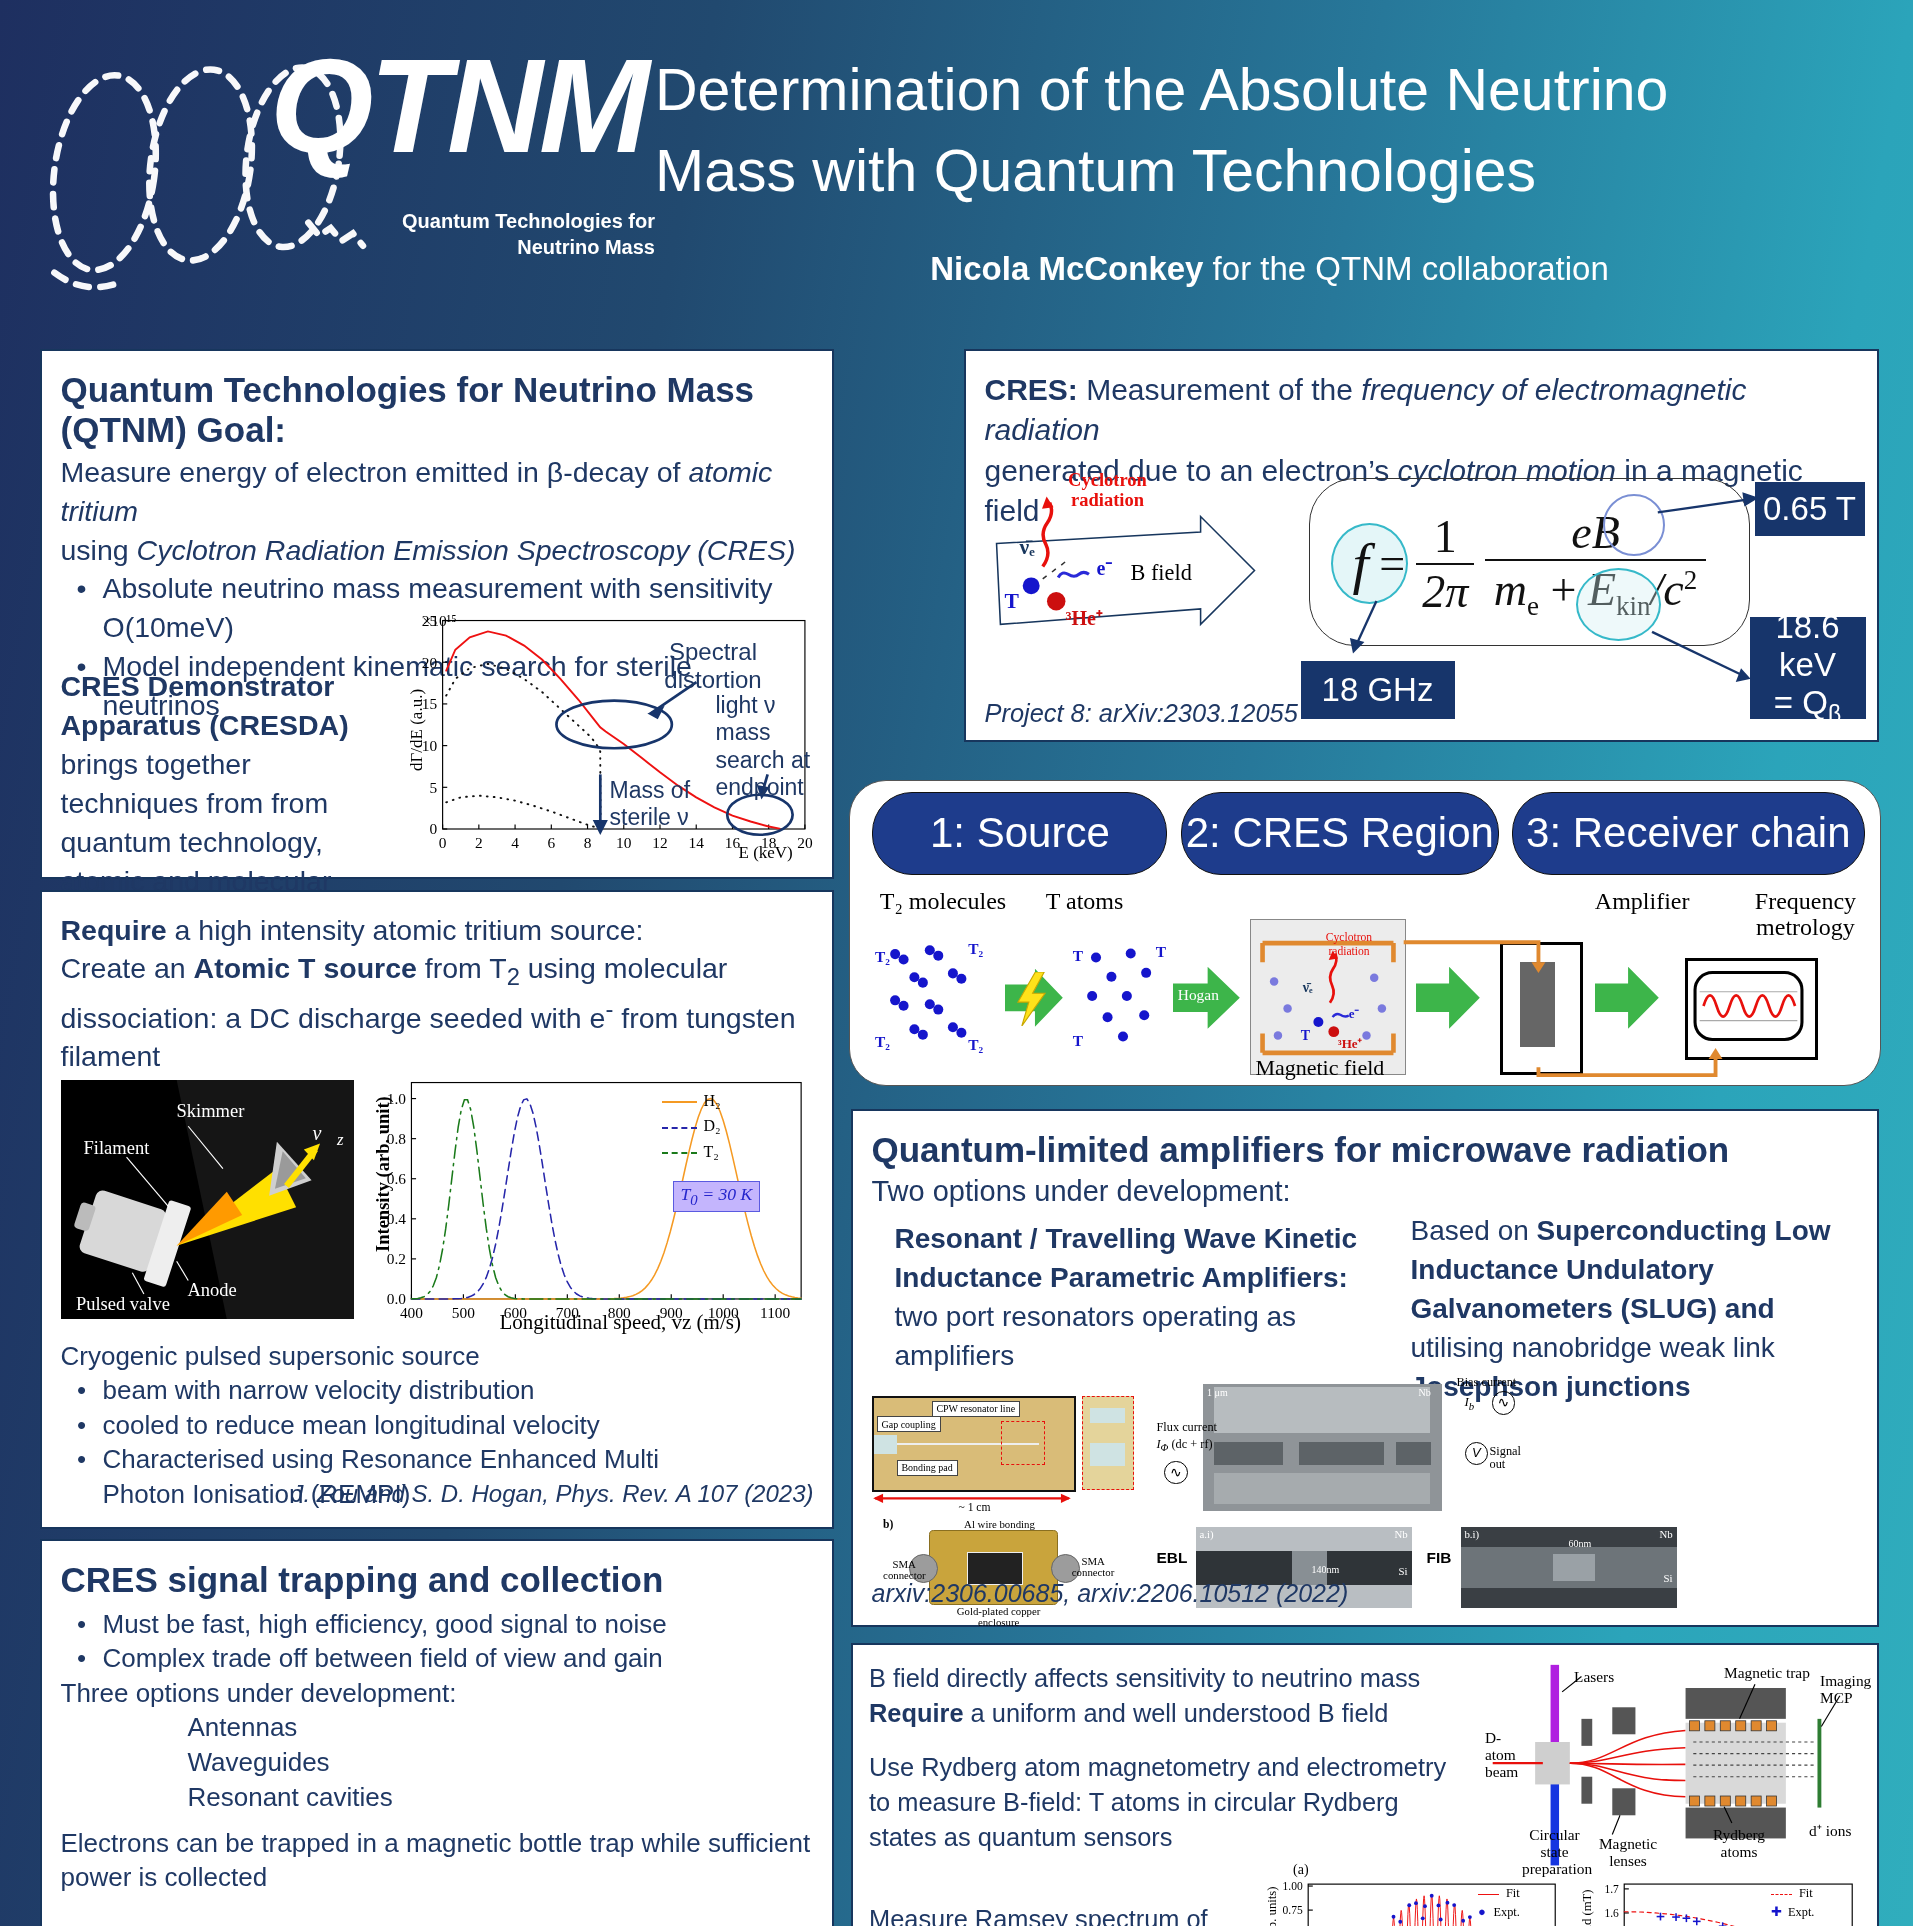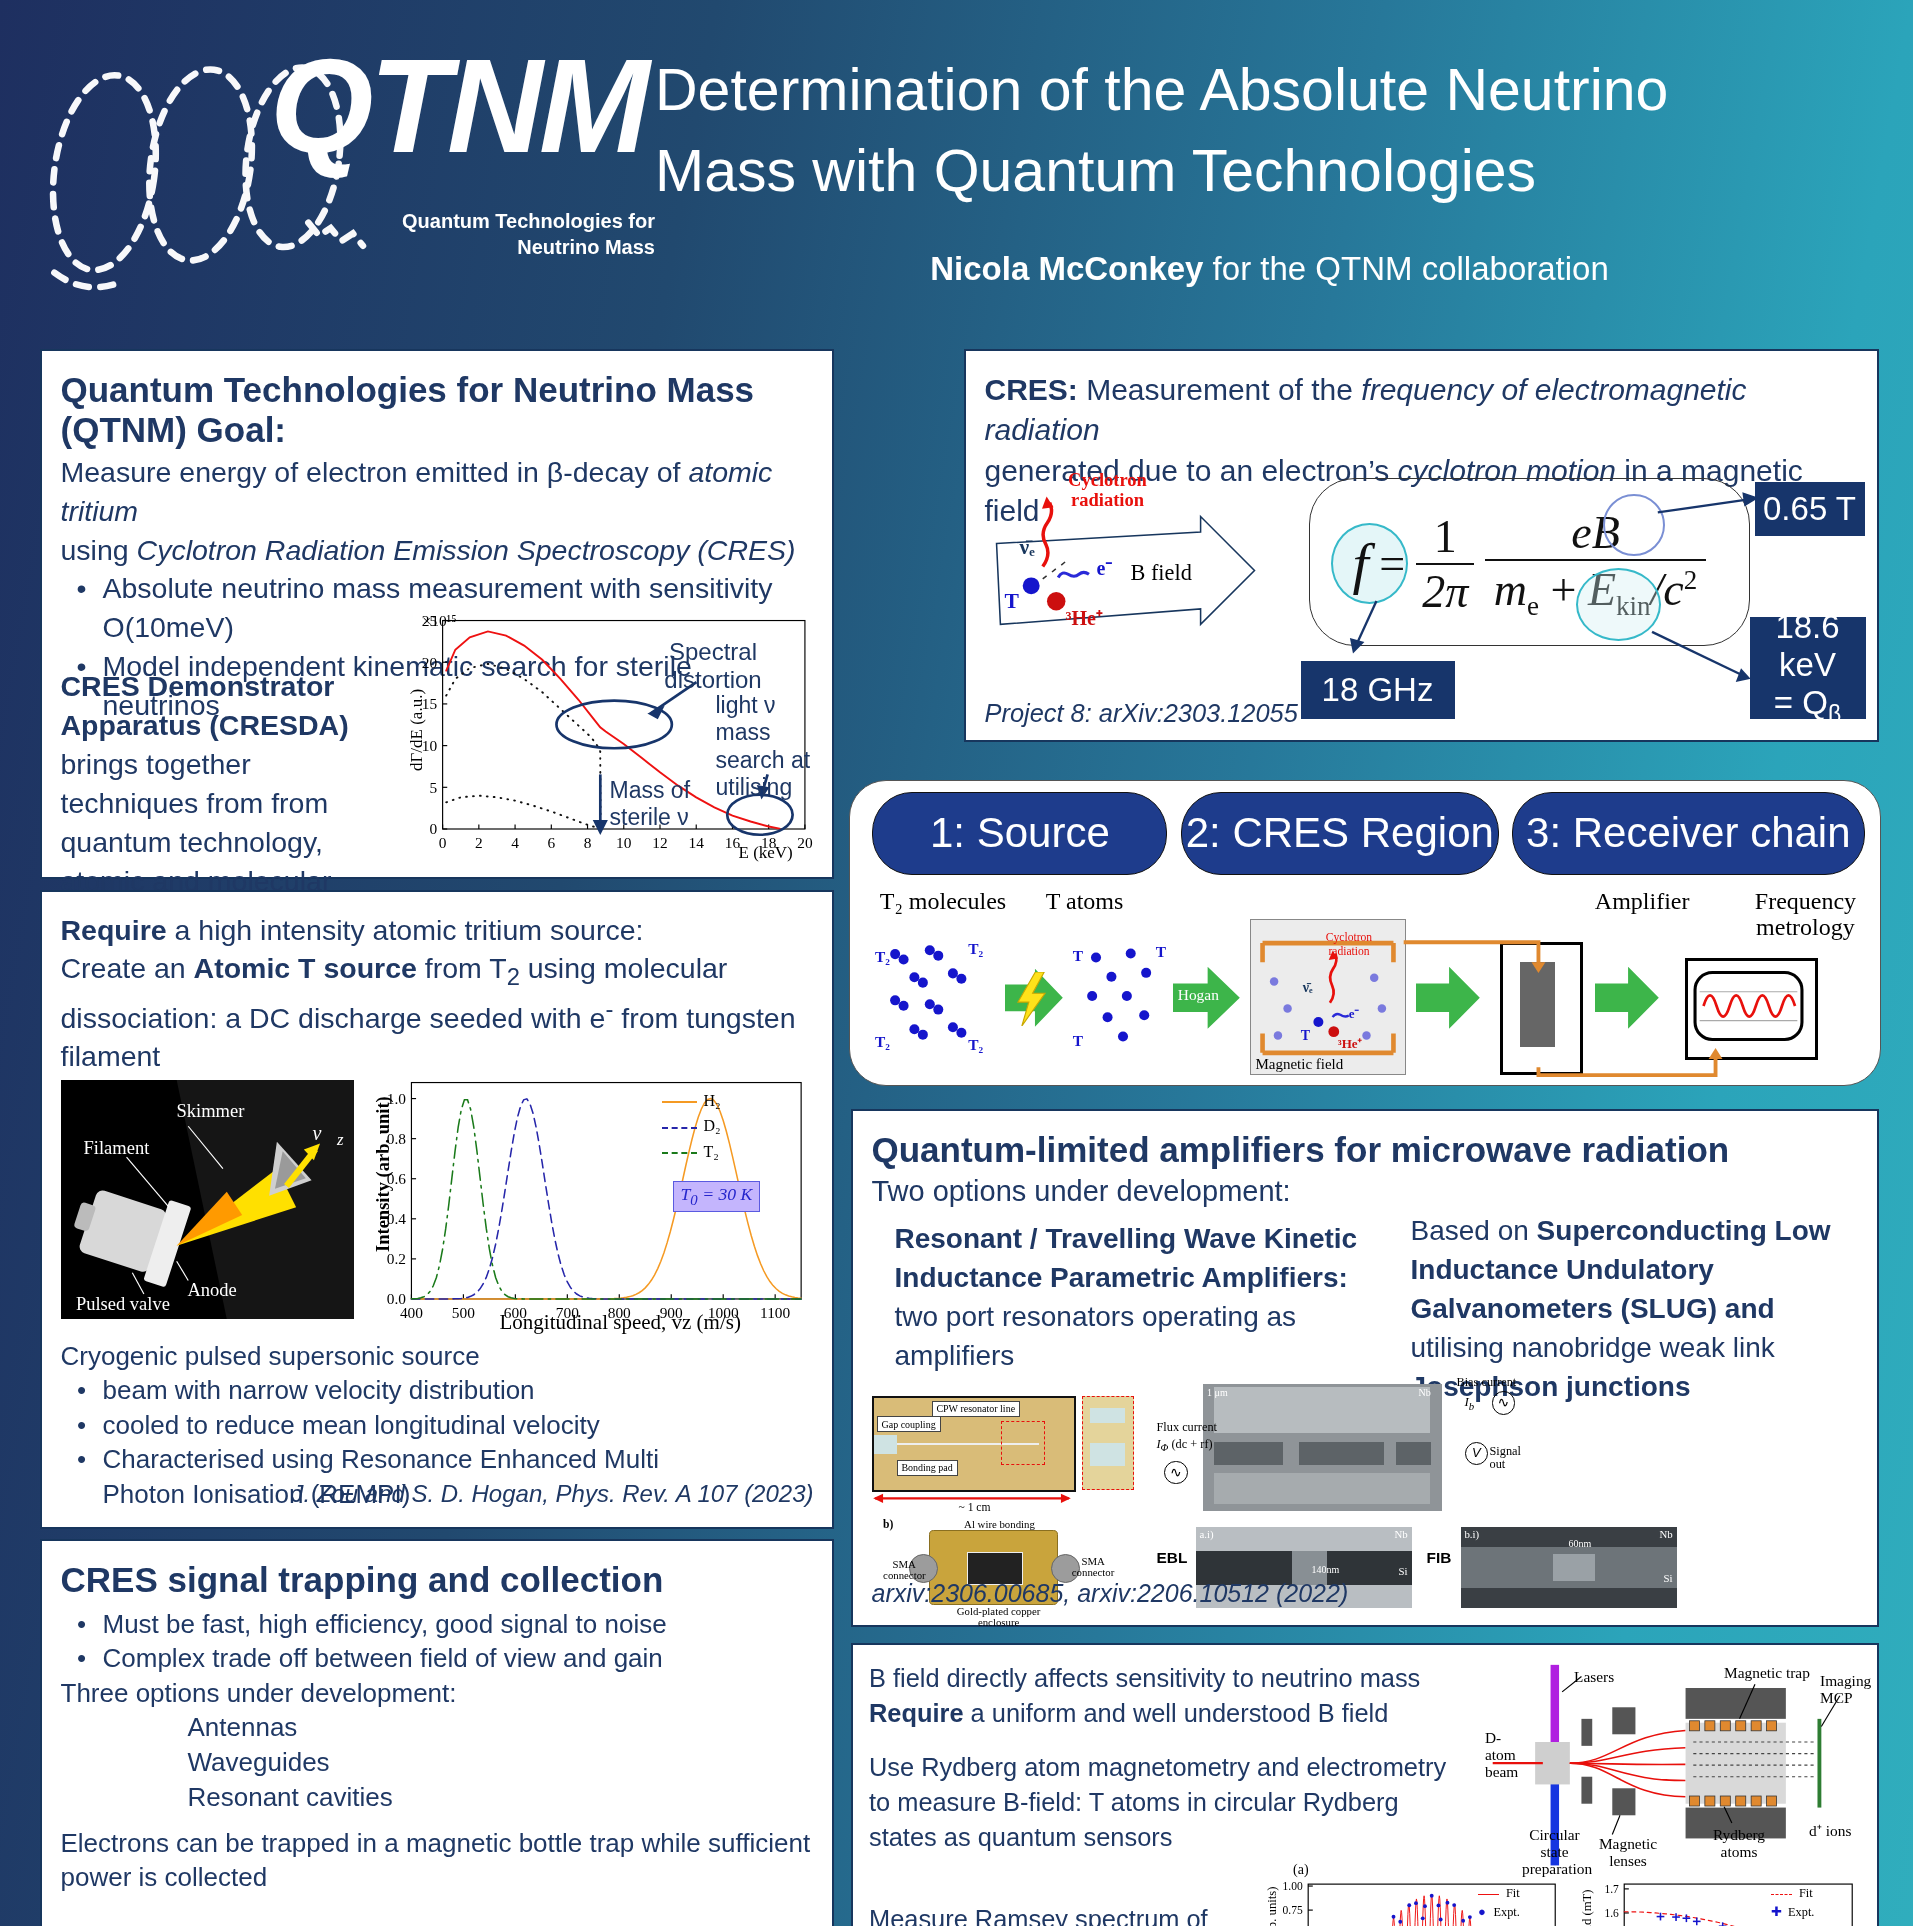--- a/index.html
+++ b/index.html
@@ -124,21 +124,21 @@
             <ellipse cx="935" cy="535" rx="85" ry="52"></ellipse>
             <line x1="770" y1="190" x2="650" y2="272"></line>
               <polygon points="650,272 680,258 668,282" fill="#17356b"></polygon>
             <line x1="955" y1="430" x2="940" y2="482"></line>
               <polygon points="940,487 932,462 954,466" fill="#17356b"></polygon>
             <line x1="520" y1="430" x2="520" y2="570"></line>
               <polygon points="520,580 506,552 534,552" fill="#17356b"></polygon>
           </g>
         </svg>
         <div class="abs" style="left:250px;top:29px;width:127px;color:#1f3864;font-size:24px;text-align:center;line-height:1.2;">Spectral distortion</div>
-        <div class="abs" style="left:316px;top:83px;width:100px;color:#1f3864;font-size:23px;line-height:1.2;">light ν mass search at utilising</div>
+        <div class="abs" style="left:316px;top:83px;width:100px;color:#1f3864;font-size:23px;line-height:1.2;">light ν mass search at endpoint</div>
         <div class="abs" style="left:210px;top:168px;width:100px;color:#1f3864;font-size:23px;line-height:1.2;">Mass of sterile ν</div>
         <div class="axlab" style="left:23px;top:3.1px;font-size:15.4px;">×10¹⁵</div>
         <div class="axlab rot" style="left:7px;top:162px;font-size:17px;">dΓ/dE (a.u.)</div>
         <div class="axlab" style="left:339px;top:234px;font-size:17px;">E (keV)</div>
       </div>
     </div>
   </div>
 
   <div class="box" style="left:964px;top:349px;width:915px;height:393px;">
     <div class="inner">
@@ -290,21 +290,21 @@
           <path d="M212 252 q8 -12 20 -6 q12 8 22 2" fill="none" stroke="#2a2ad8" stroke-width="6"></path>
         </svg>
         <div class="imglab" style="left:75px;top:11.6px;color:#e8100c;font-size:11.6px;line-height:1.15;text-align:center;">
           <div>Cyclotron</div>
             <div>radiation</div>
         </div>
         <div class="imglab b" style="left:52px;top:60px;color:#17365d;font-size:14px;">ν̄ₑ</div>
         <div class="imglab b" style="left:98px;top:87px;color:#1515cc;font-size:13px;">e⁻</div>
         <div class="imglab b" style="left:50px;top:108px;color:#1515cc;font-size:14px;">T</div>
         <div class="imglab b" style="left:87px;top:117px;color:#cc0f0f;font-size:13px;">³He⁺</div>
-        <div class="imglab" style="left:4.6px;top:136px;font-size:15px;">Magnetic field</div>
+        <div class="imglab" style="left:4.6px;top:136px;font-size:22px;">Magnetic field</div>
       </div>
       <div class="garrow" style="left:555px;top:175px;width:64px;height:62px;"></div>
 
       <div class="abs" style="left:639px;top:150px;width:77px;height:127px;border:3.9px solid #000;background:#fff;">
         <div class="abs" style="left:17.3px;top:17.3px;width:35px;height:85px;background:#666;"></div>
       </div>
       <div class="garrow" style="left:734px;top:175px;width:64px;height:62px;"></div>
 
       <div class="abs" style="left:824px;top:166px;width:127px;height:96px;border:3.1px solid #000;background:#fff;">
         <svg width="121" height="90" viewBox="0 0 314 234">

